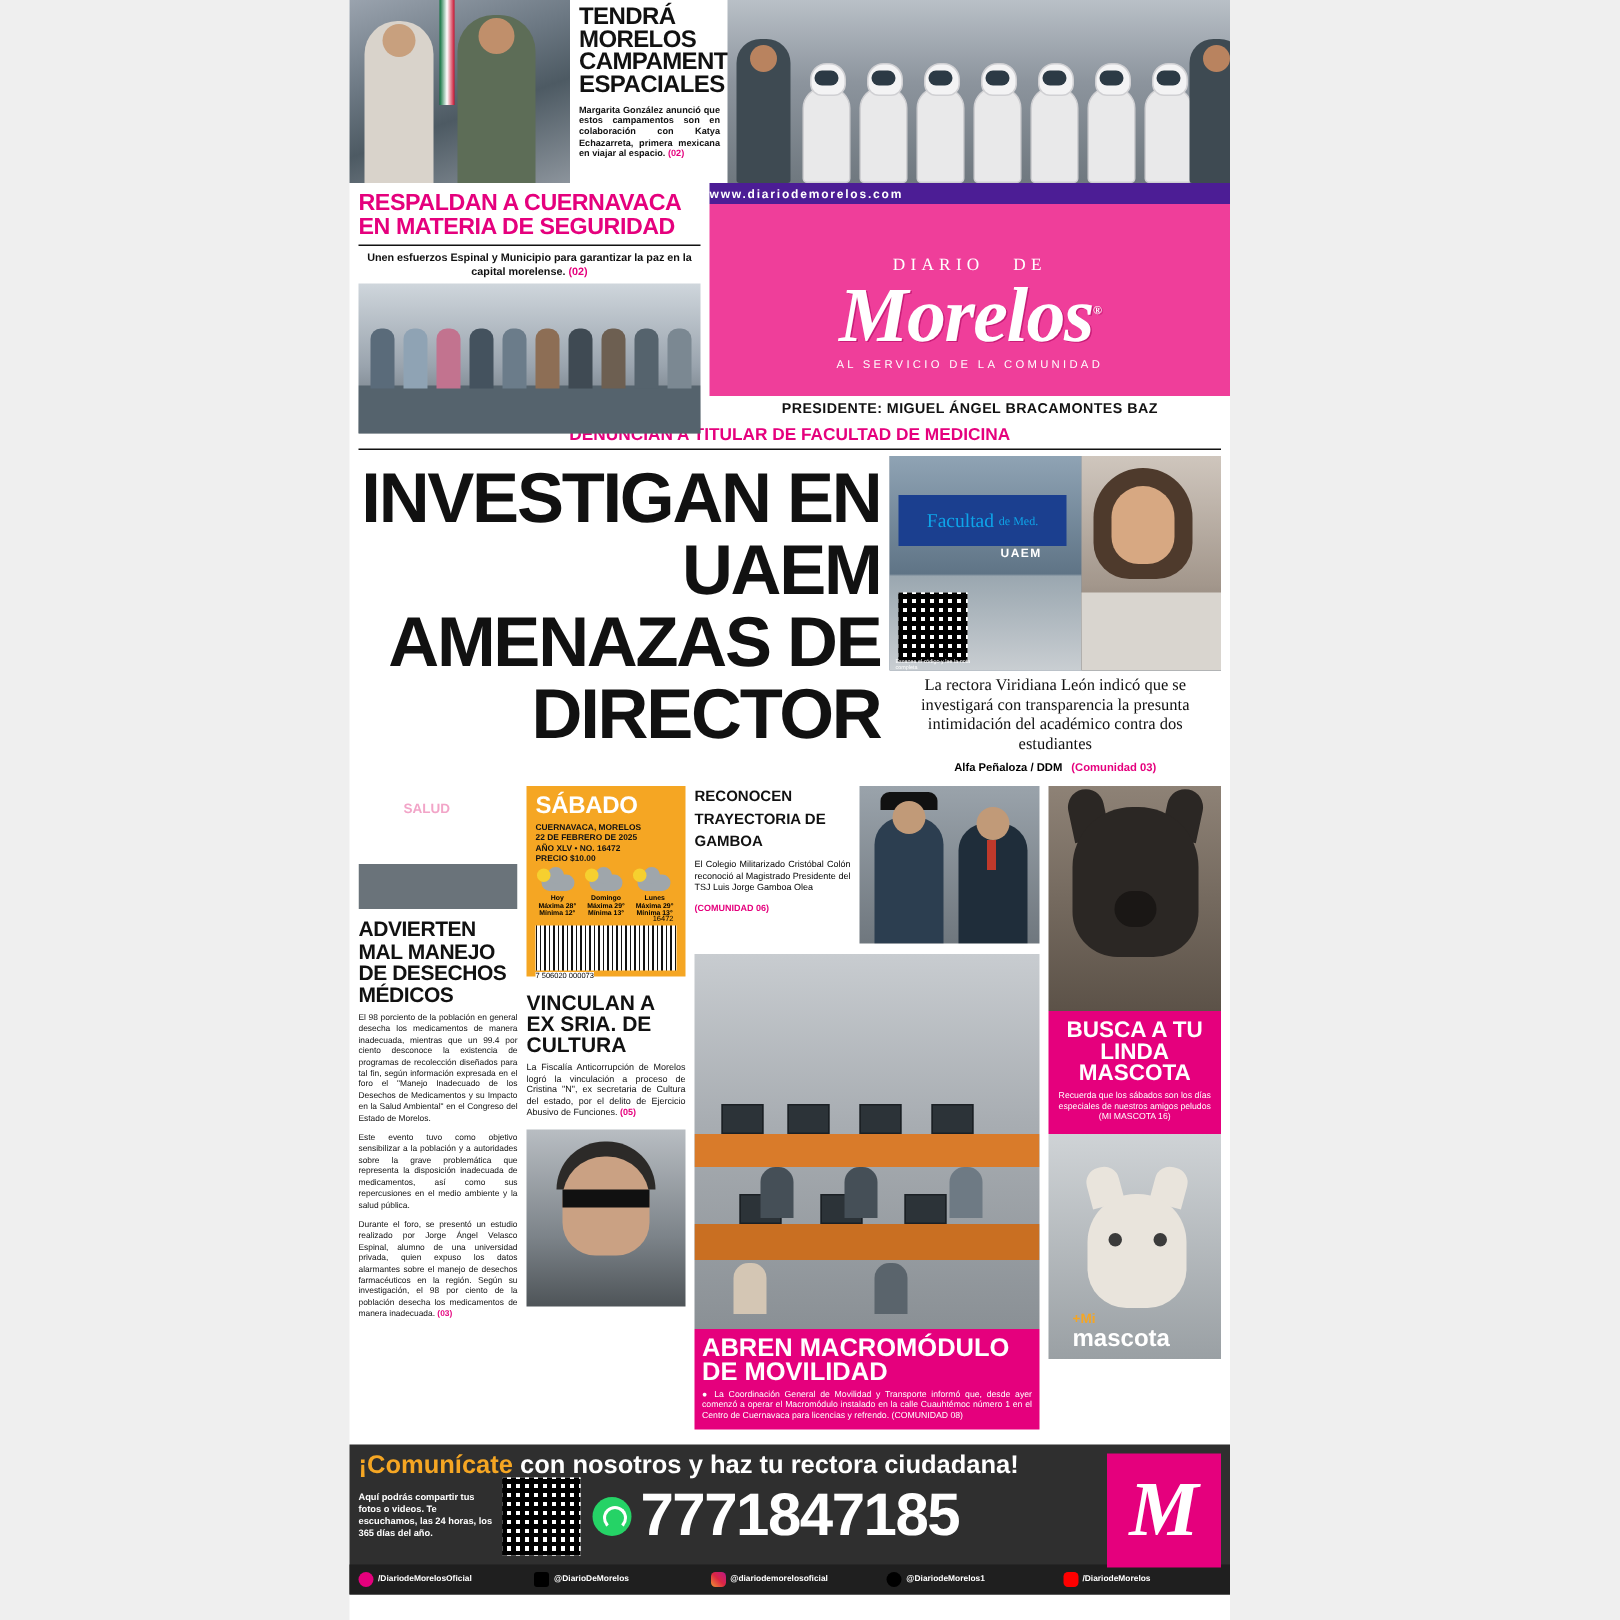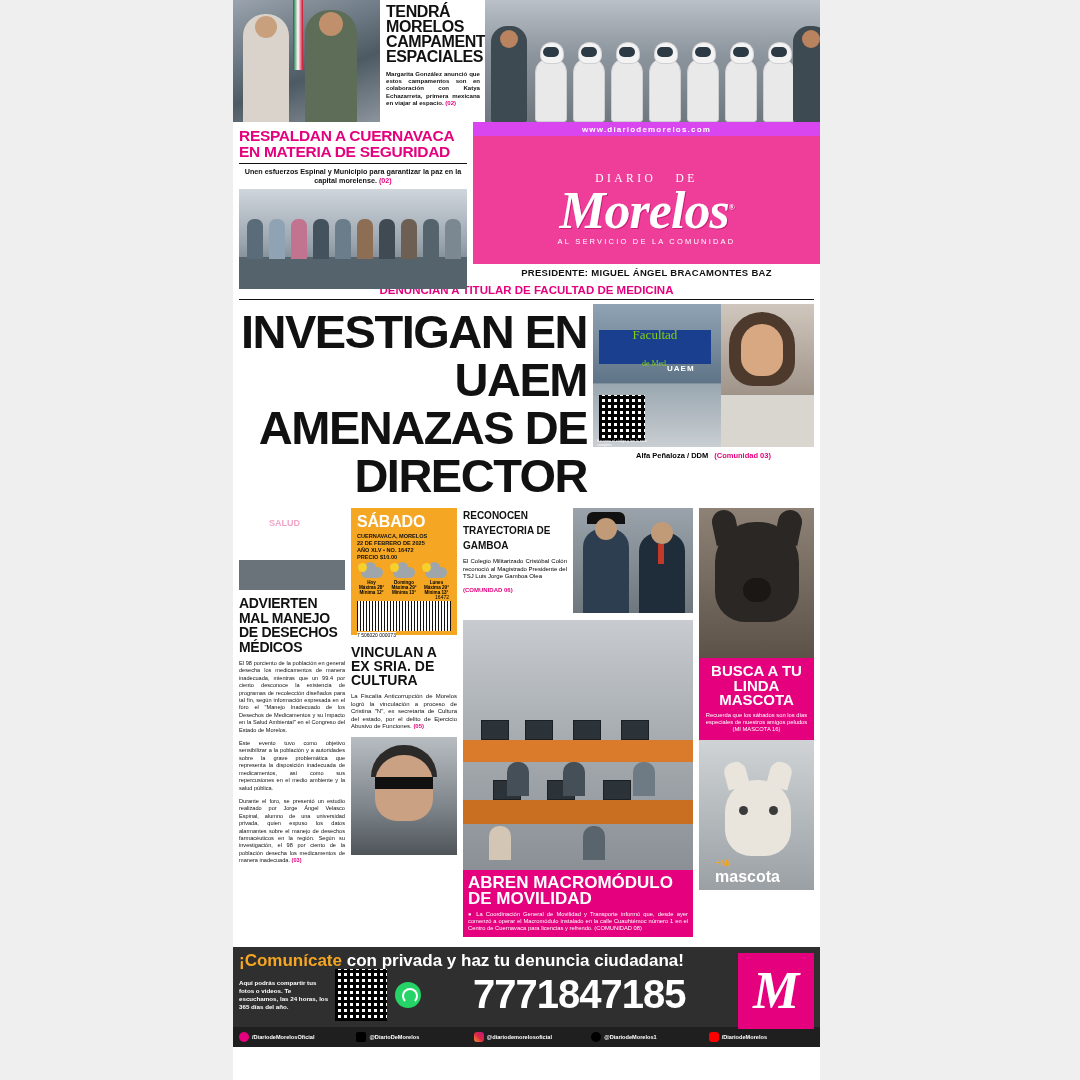--- a/index.html
+++ b/index.html
@@ -27,39 +27,39 @@
   .band2{display:flex;height:158px;}
   .b2left{width:240px;box-sizing:border-box;padding:6px 6px 0 6px;}
   .b2left h3{margin:0;font-family:Liberation Sans, sans-serif;font-size:15.5px;line-height:16px;font-weight:bold;color:#e5007d;letter-spacing:-0.3px;}
   .b2rule{border-bottom:1.5px solid #111;margin:3px 0 3px 0;}
   .b2left p{margin:0;font-size:7.2px;font-weight:bold;line-height:9px;text-align:center;color:#111;}
   .b2left p .ref{color:#e5007d;}
   .b2photo{margin-top:4px;height:100px;background:linear-gradient(180deg,#cfd6dc 0%,#9aa4ae 55%,#5c666e 100%);position:relative;overflow:hidden;}
   .b2photo .tbl{position:absolute;left:0;bottom:0;width:100%;height:32px;background:#55636d;}
   .b2photo .pr{position:absolute;bottom:30px;width:16px;height:40px;border-radius:7px 7px 0 0;}
   .masthead{flex:1;background:#ffffff;display:flex;flex-direction:column;}
-  .mh-url{background:#d946ef;color:#fff;text-align:center;font-size:8px;font-weight:bold;letter-spacing:1.2px;padding:2.5px 0;}
+  .mh-url{background:#4c1d95;color:#fff;text-align:left;font-size:8px;font-weight:bold;letter-spacing:1.2px;padding:2.5px 0;}
   .mh-body{flex:1;background:#ef3e9a;position:relative;display:flex;flex-direction:column;align-items:center;justify-content:center;}
   .mh-kicker{font-family:"Liberation Serif",serif;color:#fff;font-size:11.5px;letter-spacing:3.5px;margin-top:18px;}
   .mh-kicker b{font-weight:normal;}
   .mh-title{font-family:"Liberation Serif",serif;color:#fff;font-weight:bold;font-style:italic;font-size:52px;line-height:48px;letter-spacing:-1px;text-shadow:1px 1px 0 #c81e78;}
   .mh-reg{font-size:8px;vertical-align:super;}
   .mh-slogan{color:#fff;font-size:7.5px;letter-spacing:2.2px;margin-top:2px;}
   .mh-pres{background:#fff;color:#111;font-size:9.5px;font-weight:bold;letter-spacing:0.3px;text-align:center;padding:3px 0 2px 0;}
   
   .mainwrap{padding:4px 6px 0 6px;}
   .main-kicker{color:#e5007d;font-family:"Liberation Sans Narrow","Liberation Sans",sans-serif;font-weight:bold;font-size:11.5px;text-align:center;letter-spacing:0px;}
   .main-rule{border-bottom:1.5px solid #111;margin:3px 0 4px 0;}
   .main-row{display:flex;}
   .main-left{width:348px;}
   .main-left h1{margin:4px 0 0 0;text-align:right;font-family:"Liberation Sans Narrow","Liberation Sans",sans-serif;font-weight:bold;font-size:47px;line-height:48px;letter-spacing:-1.5px;color:#111;}
   .main-right{flex:1;padding-left:6px;box-sizing:border-box;}
   .fac{height:143px;background:#6f7f8e;position:relative;overflow:hidden;display:flex;}
   .fac .bld{width:128px;height:100%;background:linear-gradient(180deg,#8fa3b4 0%,#5f7486 55%,#9aa7b0 56%,#c9ced2 100%);position:relative;}
-  .fac .sign{position:absolute;left:6px;top:26px;width:112px;height:34px;background:#1b3f8f;color:#84cc16;font-family:"Liberation Serif",serif;font-size:13px;display:flex;align-items:center;justify-content:center;flex-direction:column;}
+  .fac .sign{position:absolute;left:6px;top:26px;width:112px;height:34px;background:#1b3f8f;color:#0ea5e9;font-family:"Liberation Serif",serif;font-size:13px;display:flex;align-items:center;justify-content:center;}
   .fac .uaem{position:absolute;left:74px;top:60px;color:#fff;font-size:8px;font-weight:bold;letter-spacing:1px;}
   .fac .qr{position:absolute;left:6px;bottom:6px;width:46px;height:46px;background:#fff;padding:2px;box-sizing:border-box;}
   .fac .qrcap{position:absolute;left:4px;bottom:0px;font-size:3.6px;color:#fff;width:52px;line-height:4px;}
   .fac .port{flex:1;background:linear-gradient(180deg,#cfc6bd 0%,#a3978c 60%,#6e655d 100%);position:relative;}
   .fac .port .hair{position:absolute;left:8px;top:8px;width:66px;height:74px;border-radius:33px 33px 24px 24px;background:#4e3a2c;}
   .fac .port .face{position:absolute;left:20px;top:20px;width:42px;height:52px;border-radius:21px 21px 18px 18px;background:#d7a882;}
   .fac .port .body{position:absolute;left:0;bottom:0;width:100%;height:52px;background:#d9d5cf;}
   .main-cap{font-family:"Liberation Serif",serif;font-size:11px;line-height:13px;text-align:center;color:#111;margin-top:4px;}
   .main-credit{display:flex;justify-content:center;align-items:center;gap:6px;margin-top:4px;font-size:7.5px;font-weight:bold;}
   .main-credit .sec{color:#e5007d;}
@@ -131,21 +131,21 @@
   .c4logo .mi{color:#f5a623;font-size:9px;}
   
   .footer{margin-top:10px;background:#2f2f2f;height:100px;display:flex;flex-direction:column;}
   .footer-top{flex:1;display:flex;align-items:center;padding:0 6px;position:relative;}
   .footer .ftitle{position:absolute;left:6px;top:4px;color:#fff;font-family:"Liberation Sans Narrow","Liberation Sans",sans-serif;font-weight:bold;font-size:17px;}
   .footer .ftitle span{color:#f5a623;}
   .ftxt{width:92px;color:#fff;font-size:6.2px;line-height:8px;font-weight:bold;margin-top:16px;}
   .fqr{width:52px;height:52px;background:#fff;margin-top:16px;margin-left:4px;}
   .fwa{width:26px;height:26px;border-radius:50%;background:#25d366;margin:16px 6px 0 8px;position:relative;}
   .fwa:after{content:"";position:absolute;left:7px;top:6px;width:12px;height:12px;border:2px solid #fff;border-radius:50%;border-bottom-color:transparent;}
-  .fphone{color:#fff;font-family:"Liberation Sans Narrow","Liberation Sans",sans-serif;font-weight:bold;font-size:40px;letter-spacing:-1px;margin-top:16px;margin-left:46px;}
+  .fphone{color:#fff;font-family:"Liberation Sans Narrow","Liberation Sans",sans-serif;font-weight:bold;font-size:40px;letter-spacing:-1px;margin-top:16px;}
   .fm{position:absolute;right:6px;top:6px;width:76px;height:76px;background:#e5007d;display:flex;align-items:center;justify-content:center;}
   .fm b{color:#fff;font-family:"Liberation Serif",serif;font-style:italic;font-size:52px;}
   .social{height:20px;background:#1f1f1f;display:flex;align-items:center;}
   .soc{flex:1;display:flex;align-items:center;gap:3px;padding-left:6px;color:#fff;font-size:5.6px;font-weight:bold;}
   .soc .ic{width:10px;height:10px;border-radius:50%;background:#e5007d;display:inline-block;}
   .soc .ic.x{background:#000;border-radius:2px;}
   .soc .ic.ig{background:linear-gradient(45deg,#f09433,#dc2743,#bc1888);border-radius:3px;}
   .soc .ic.tt{background:#000;border-radius:50%;}
   .soc .ic.yt{background:#ff0000;border-radius:3px;}
 </style>
@@ -250,20 +250,21 @@
             <div class="uaem">UAEM</div>
             <div class="qr" style="background:repeating-linear-gradient(90deg,#000 0 3px,#fff 3px 6px),repeating-linear-gradient(0deg,#000 0 3px,#fff 3px 6px);background-blend-mode:multiply;"></div>
             <div class="qrcap">Escanea el código y lee la nota completa</div>
           </div>
           <div class="port">
             <div class="hair"></div>
               <div class="face"></div>
               <div class="body"></div>
           </div>
         </div>
+        <div class="main-cap">La rectora Viridiana León indicó que se investigará con transparencia la presunta intimidación del académico contra dos estudiantes</div>
         <div class="main-credit">
           <span>Alfa Peñaloza / DDM</span>
           <span class="sec">(Comunidad 03)</span>
         </div>
       </div>
     </div>
   </div>
 
   <div class="lower">
 
@@ -387,21 +388,21 @@
         <div class="c4logo">
           <span class="mi">+Mi</span><br>
           <span>mascota</span>
         </div>
       </div>
     </div>
   </div>
 
   <div class="footer">
     <div class="footer-top">
-      <div class="ftitle"><span>¡Comunícate</span><span style="color:#fff"> con privada y haz tu denuncia ciudadana!</span></div>
+      <div class="ftitle"><span>¡Comunícate</span><span style="color:#fff"> con nosotros y haz tu rectora ciudadana!</span></div>
       <div class="ftxt">Aquí podrás compartir tus fotos o videos. Te escuchamos, las 24 horas, los 365 días del año.</div>
       <div class="fqr" style="background:repeating-linear-gradient(90deg,#000 0 3px,#fff 3px 6px),repeating-linear-gradient(0deg,#000 0 3px,#fff 3px 6px);background-blend-mode:multiply;"></div>
       <div class="fwa"></div>
       <div class="fphone">7771847185</div>
       <div class="fm">
           <b>M</b>
         </div>
     </div>
     <div class="social">
       <div class="soc">

